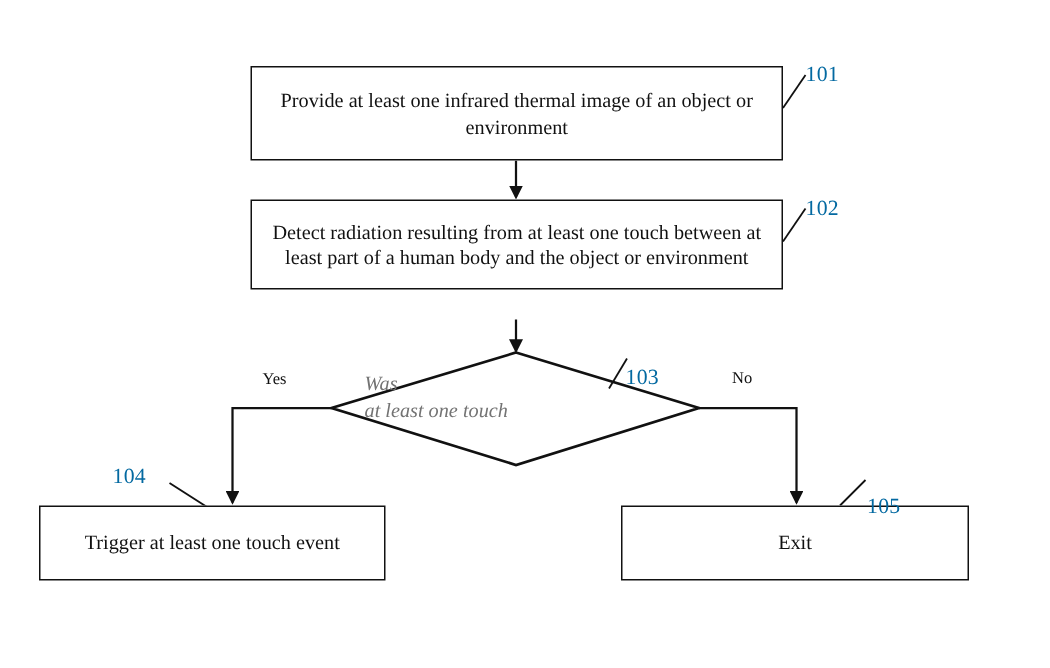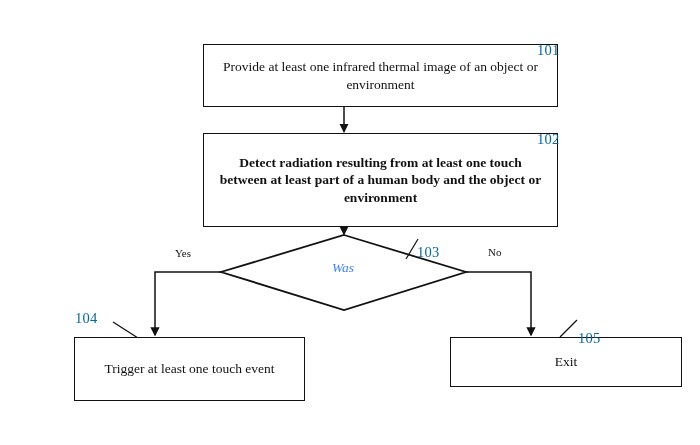--- a/index.html
+++ b/index.html
@@ -27,38 +27,35 @@
     box-sizing: border-box;
     display: flex;
     align-items: center;
     justify-content: center;
     text-align: center;
     line-height: 1.28;
     font-size: 13.5px;
     color: #111111;
     z-index: 3;
     pointer-events: auto;
-    margin-left: 36px;
   }
   .proc {
     border: 1.6px solid #111111;
     background: #ffffff;
   }
   .proc .txt { padding: 0 10px; display: block; }
 
   .diamond-label {
     position: absolute;
     z-index: 4;
-    text-align: center;
     font-style: italic;
     font-size: 13.5px;
     line-height: 1.3;
-    color: #3b82f6;
+    color: #737373;
     width: 200px;
-    margin-top: 12px;
   }
 
   .reflabel {
     position: absolute;
     font-size: 14.5px;
     color: #0369a1;
     z-index: 5;
     white-space: nowrap;
     letter-spacing: 0.2px;
   }
@@ -67,23 +64,23 @@
     position: absolute;
     font-size: 11px;
     color: #111111;
     z-index: 5;
     white-space: nowrap;
   }
 
   
   #box-101 { left: 167px; top: 44px; width: 355px; height: 63px; }
   
-  #box-102 { left: 167px; top: 133px; width: 355px; height: 94px; font-weight: bold; }
+  #box-102 { left: 167px; top: 133px; width: 355px; height: 60px; }
   
-  #box-104 { left: 38px; top: 337px; width: 231px; height: 64px; }
+  #box-104 { left: 26px; top: 337px; width: 231px; height: 50px; }
   
   #box-105 { left: 414px; top: 337px; width: 232px; height: 50px; }
 
   #diamond-text { left: 243px; top: 247px; }
 
   #ref-101 { left: 537px; top: 42px; }
   #ref-102 { left: 537px; top: 131px; }
   #ref-103 { left: 417px; top: 244px; }
   #ref-104 { left: 75px; top: 310px; }
   #ref-105 { left: 578px; top: 312px; margin-top: 18px; }
@@ -121,20 +118,21 @@
 <div class="node proc" id="box-101">
   <span class="txt">Provide at least one infrared thermal image of an object or environment</span>
 </div>
 
 <div class="node proc" id="box-102">
   <span class="txt">Detect radiation resulting from at least one touch between at least part of a human body and the object or environment</span>
 </div>
 
 <div class="diamond-label" id="diamond-text">
   <div>Was</div>
+  <div>at least one touch</div>
 </div>
 
 <div class="node proc" id="box-104">
   <span class="txt">Trigger at least one touch event</span>
 </div>
 
 <div class="node proc" id="box-105">
   <span class="txt">Exit</span>
 </div>
 

